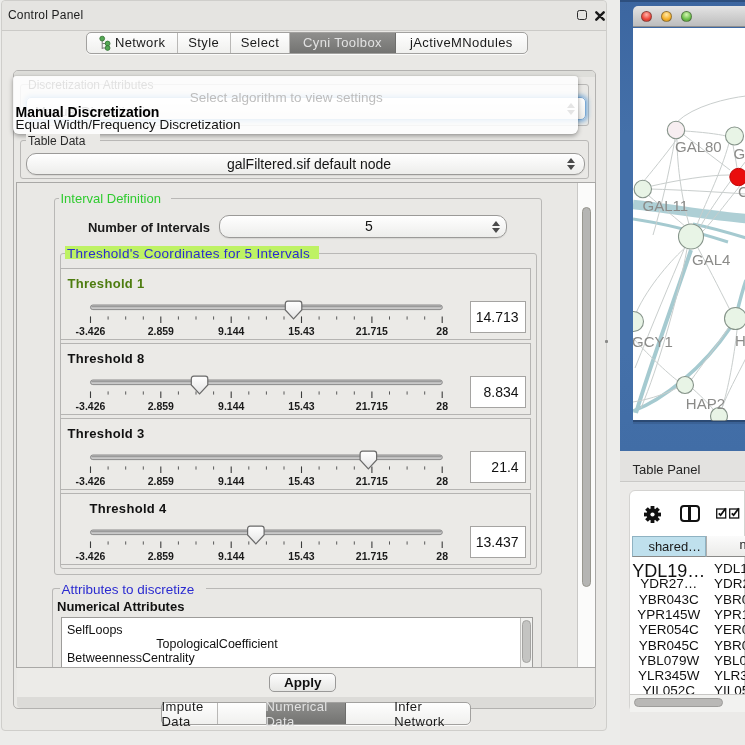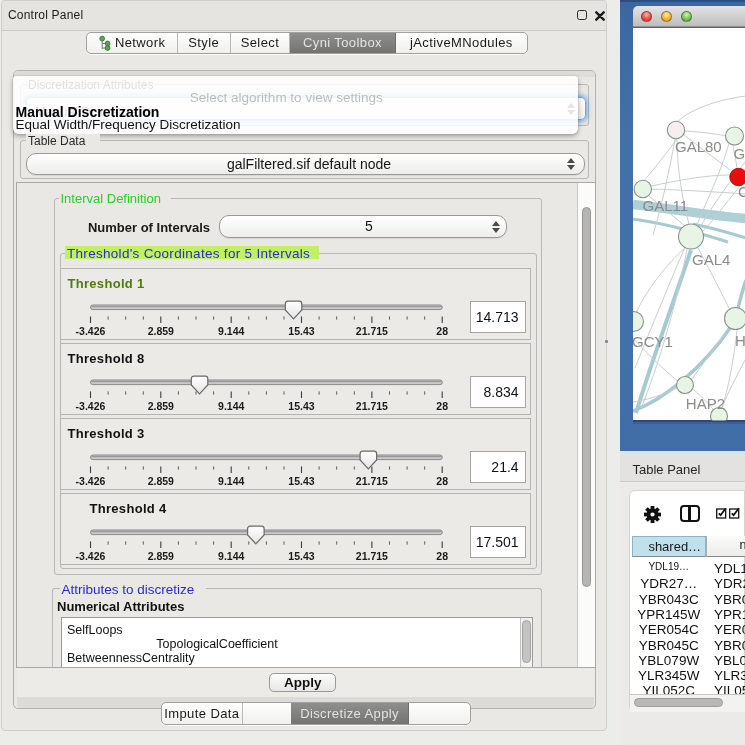--- a/index.html
+++ b/index.html
@@ -234,36 +234,37 @@
     <line x1="364.7" y1="20.4" x2="364.7" y2="23.6" stroke="#5a5a5a" stroke-width="1"></line>
     <line x1="382.2" y1="20.4" x2="382.2" y2="27" stroke="#3c3c3c" stroke-width="1.1"></line>
     <text x="30.5" y="38.5" text-anchor="middle" font-size="10.5" font-weight="bold" fill="#1a1a1a" font-family="Liberation Sans">-3.426</text>
     <text x="100.8" y="38.5" text-anchor="middle" font-size="10.5" font-weight="bold" fill="#1a1a1a" font-family="Liberation Sans">2.859</text>
     <text x="171.2" y="38.5" text-anchor="middle" font-size="10.5" font-weight="bold" fill="#1a1a1a" font-family="Liberation Sans">9.144</text>
     <text x="241.5" y="38.5" text-anchor="middle" font-size="10.5" font-weight="bold" fill="#1a1a1a" font-family="Liberation Sans">15.43</text>
     <text x="311.9" y="38.5" text-anchor="middle" font-size="10.5" font-weight="bold" fill="#1a1a1a" font-family="Liberation Sans">21.715</text>
     <text x="382.2" y="38.5" text-anchor="middle" font-size="10.5" font-weight="bold" fill="#1a1a1a" font-family="Liberation Sans">28</text>
     <path transform="translate(187.6,5.2)" d="M2.5,0 L14,0 Q16.5,0 16.5,2.5 L16.5,8.8 L8.25,17.6 L0,8.8 L0,2.5 Q0,0 2.5,0 Z" fill="url(#thg)" stroke="#6a6a6a" stroke-width="1.2"></path>
   </svg>
-<div class="ab vbox" style="left:470px;top:525.7px;width:55.6px;height:32.6px;line-height:30px;padding-right:6px;">17.501</div>
+<div class="ab vbox" style="left:470px;top:525.7px;width:55.6px;height:32.6px;line-height:30px;padding-right:6px;">13.437</div>
 <div class="ab" style="left:52.4px;top:587.5px;width:490px;height:79px;border:1px solid #b9b8b6;border-bottom:none;border-radius:3px 3px 0 0;box-sizing:border-box;"></div>
 <div class="ab" style="left:59.5px;top:581.5px;width:142px;height:13px;background:#e9e8e5;padding:0 2px;font-size:13.5px;color:#2b2bd0;">Attributes to discretize</div>
 <div class="ab" style="left:57px;top:598.5px;width:200px;height:14px;font-size:13px;font-weight:bold;color:#111;">Numerical Attributes</div>
 <div class="ab" style="left:60.5px;top:617px;width:472.5px;height:49.5px;background:#fff;border:1px solid #9d9c9a;border-bottom:none;box-sizing:border-box;"></div>
 <div class="ab" style="left:67px;top:623px;width:300px;height:13px;font-size:12.5px;color:#111;">SelfLoops</div>
 <div class="ab" style="left:67px;top:637px;width:300px;height:13px;font-size:12.5px;color:#111;text-align:center;">TopologicalCoefficient</div>
 <div class="ab" style="left:67px;top:651px;width:300px;height:13px;font-size:12.5px;color:#111;">BetweennessCentrality</div>
 <div class="ab" style="left:519.5px;top:618px;width:12.5px;height:48.5px;background:#f1f1ef;border-left:1px solid #c2c1bf;box-sizing:border-box;"></div>
 <div class="ab" style="left:521.5px;top:620px;width:9px;height:43px;background:#c4c4c2;border:1px solid #a4a3a1;border-radius:4.5px;box-sizing:border-box;"></div>
 <div class="ab" style="left:17px;top:668px;width:577px;height:29px;background:#ecebe8;"></div>
 <div class="ab" style="left:17px;top:697px;width:577px;height:10.5px;background:#dcdbd8;border-radius:0 0 4px 4px;"></div>
 <div class="ab" style="left:269.4px;top:672.9px;width:66.8px;height:18.9px;background:linear-gradient(#fdfdfd,#e6e6e4);border:1px solid #9a9998;border-radius:5px;box-sizing:border-box;font-size:13.5px;color:#111;text-align:center;line-height:17.5px;font-weight:bold;">Apply</div>
 <div class="seg ab" style="left:160.5px;top:701.8px;width:310.2px;height:23.4px;gap:48px;">
 <div style="width:81.7px;">Impute Data</div>
-<div class="on" style="width:117.8px;">Discretize Apply</div>
+<div class="on" style="width:117.8px;">Numerical Data</div>
+<div style="width:110.7px;">Infer Network</div>
 </div>
 <div class="ab" style="left:604.5px;top:339.5px;width:3px;height:3px;background:#8a8a88;border-radius:1px;"></div>
 <div class="ab" style="left:620px;top:0px;width:125px;height:450.5px;background:linear-gradient(180deg,#3c66a0 0%,#4470a9 30%,#4470a9 78%,#416da6 100%);"></div>
 <div class="ab" style="left:620px;top:0px;width:125px;height:2px;background:#2d4f7e;"></div>
 <div class="ab" style="left:632.5px;top:5.9px;width:112.5px;height:21.6px;background:linear-gradient(#e4e4e4,#bdbdbd);border-bottom:1px solid #8f8f8f;border-radius:5px 0 0 0;box-sizing:border-box;"></div>
 <div class="ab" style="left:641.3px;top:11.3px;width:11px;height:11px;border-radius:50%;background:radial-gradient(circle at 50% 30%,#ffb3aa 0%,#ed4439 60%,#c03a2e 100%);border:0.5px solid rgba(60,60,60,.5);box-sizing:border-box;"></div>
 <div class="ab" style="left:661.1px;top:11.3px;width:11px;height:11px;border-radius:50%;background:radial-gradient(circle at 50% 30%,#ffe9a8 0%,#f5b029 60%,#c8921f 100%);border:0.5px solid rgba(60,60,60,.5);box-sizing:border-box;"></div>
 <div class="ab" style="left:681.3px;top:11.3px;width:11px;height:11px;border-radius:50%;background:radial-gradient(circle at 50% 30%,#d5f5b2 0%,#6cc04a 60%,#569a3a 100%);border:0.5px solid rgba(60,60,60,.5);box-sizing:border-box;"></div>
 <div class="ab" style="left:632.5px;top:27.5px;width:112.5px;height:392.6px;background:#fff;overflow:hidden;"></div>
 <svg class="ab" style="left:632.5px;top:27.5px" width="113" height="393" viewBox="0 0 113 393">
@@ -337,21 +338,21 @@
 <svg class="ab" style="left:715.5px;top:507px" width="12" height="12" viewBox="0 0 12 12">
     <rect x="0.7" y="2" width="9" height="9" fill="none" stroke="#111" stroke-width="1.3"></rect>
     <path d="M2.8 6.4 L4.6 8.2 L9.8 1.2" fill="none" stroke="#111" stroke-width="1.8"></path>
   </svg>
 <svg class="ab" style="left:728.8px;top:507px" width="12" height="12" viewBox="0 0 12 12">
     <rect x="0.7" y="2" width="9" height="9" fill="none" stroke="#111" stroke-width="1.3"></rect>
     <path d="M2.8 6.4 L4.6 8.2 L9.8 1.2" fill="none" stroke="#111" stroke-width="1.8"></path>
   </svg>
 <div class="ab" style="left:632px;top:535.5px;width:73.5px;height:21px;background:#bfe0ed;border:1px solid #8fb2c2;border-bottom:1px solid #8a8a88;box-sizing:border-box;font-size:13px;color:#1a1a1a;text-align:center;line-height:19px;text-indent:12px;">shared…</div>
 <div class="ab" style="left:705.5px;top:535.5px;width:39.5px;height:21px;background:linear-gradient(#fbfbfb,#ebebe9);border-bottom:1px solid #8a8a88;border-left:1px solid #b0afad;box-sizing:border-box;font-size:12.5px;color:#1a1a1a;line-height:19px;padding-left:33px;overflow:hidden;">name</div>
-<div class="ab" style="left:632px;top:561.0px;width:73.5px;height:14px;font-size:10px;color:#111;text-align:center;">YDL19…</div>
+<div class="ab" style="left:632px;top:561.0px;width:73.5px;height:14px;font-size:18px;color:#111;text-align:center;">YDL19…</div>
 <div class="ab" style="left:713.9px;top:561.0px;width:40px;height:14px;font-size:13.5px;color:#111;overflow:hidden;">YDL194W</div>
 <div class="ab" style="left:632px;top:576.3px;width:73.5px;height:14px;font-size:13.5px;color:#111;text-align:center;">YDR27…</div>
 <div class="ab" style="left:713.9px;top:576.3px;width:40px;height:14px;font-size:13.5px;color:#111;overflow:hidden;">YDR277C</div>
 <div class="ab" style="left:632px;top:591.6px;width:73.5px;height:14px;font-size:13.5px;color:#111;text-align:center;">YBR043C</div>
 <div class="ab" style="left:713.9px;top:591.6px;width:40px;height:14px;font-size:13.5px;color:#111;overflow:hidden;">YBR043C</div>
 <div class="ab" style="left:632px;top:606.9px;width:73.5px;height:14px;font-size:13.5px;color:#111;text-align:center;">YPR145W</div>
 <div class="ab" style="left:713.9px;top:606.9px;width:40px;height:14px;font-size:13.5px;color:#111;overflow:hidden;">YPR145W</div>
 <div class="ab" style="left:632px;top:622.2px;width:73.5px;height:14px;font-size:13.5px;color:#111;text-align:center;">YER054C</div>
 <div class="ab" style="left:713.9px;top:622.2px;width:40px;height:14px;font-size:13.5px;color:#111;overflow:hidden;">YER054C</div>
 <div class="ab" style="left:632px;top:637.5px;width:73.5px;height:14px;font-size:13.5px;color:#111;text-align:center;">YBR045C</div>

